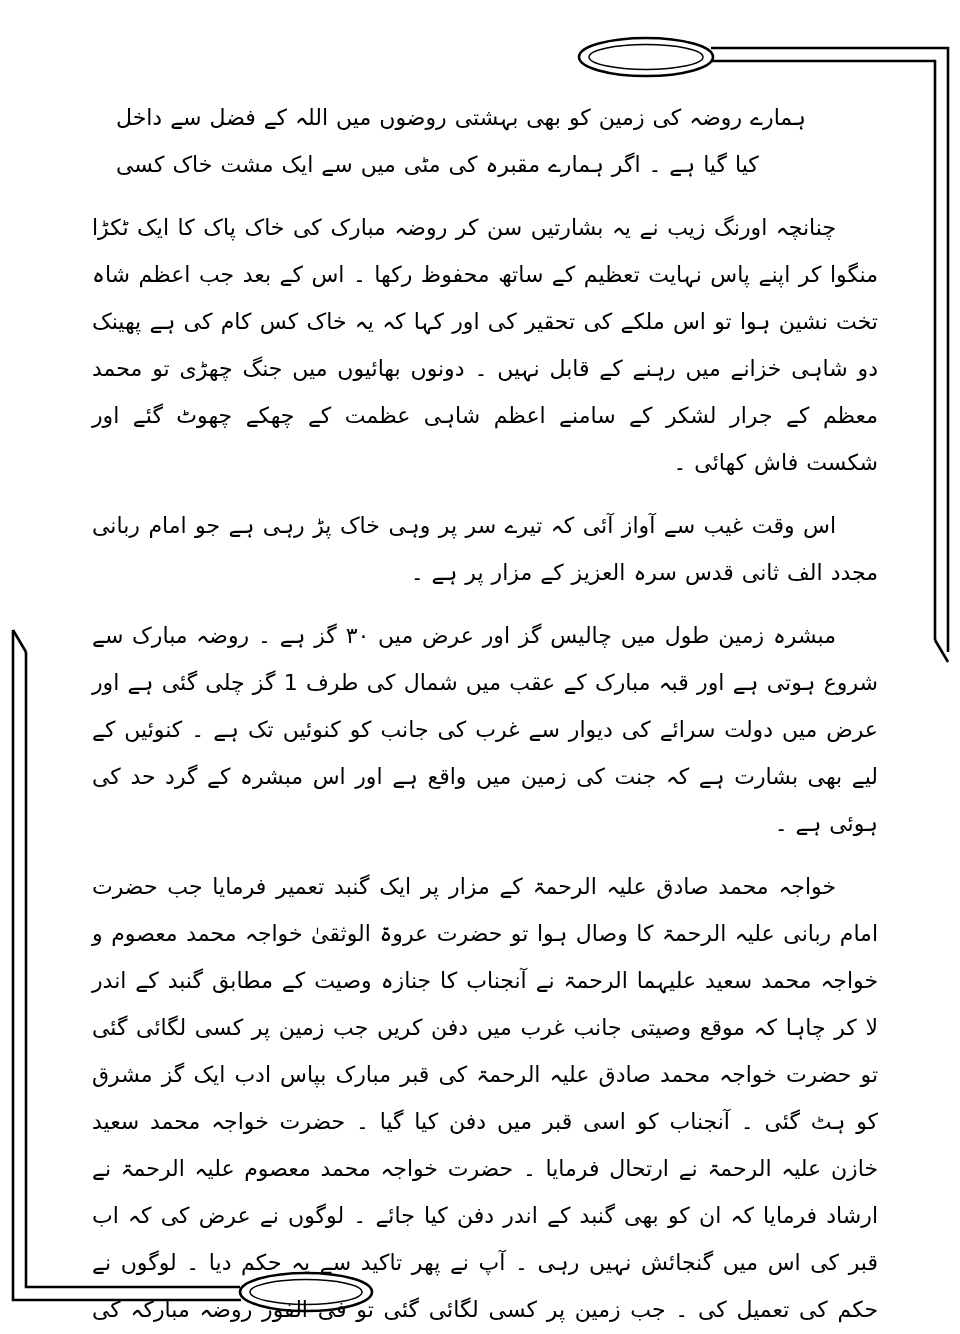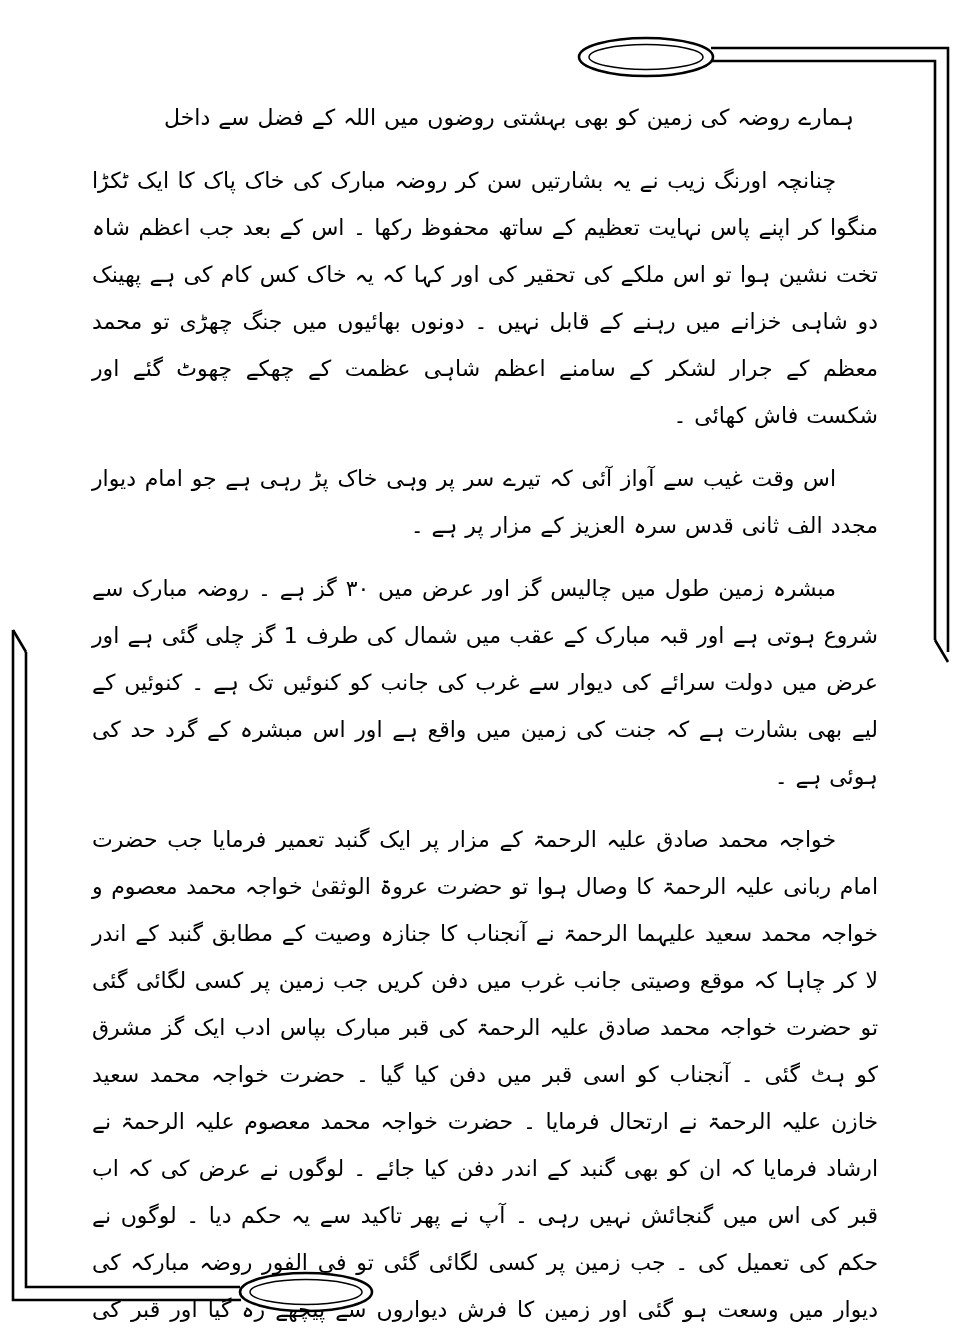--- a/index.html
+++ b/index.html
@@ -40,21 +40,21 @@
     right: 66px;
     left: 76px;
     direction: rtl;
     color: #000000;
     font-size: 22px;
     line-height: 47px;
     text-align: justify;
     word-spacing: 1px;
   }
   .quote-block {
-    text-align: right;
+    text-align: left;
     margin: 0 40px 0 40px;
   }
   .quote-line {
     white-space: normal;
   }
   .para {
     margin: 16px;
     text-indent: 42px;
   }
 </style>
@@ -83,22 +83,23 @@
     <g>
       <ellipse class="ln" cx="306" cy="1292" rx="66" ry="19"></ellipse>
       <ellipse class="ln-thin" cx="306" cy="1292" rx="56" ry="12.5"></ellipse>
     </g>
   </svg>
 
   <div class="text-block">
 
     <div class="quote-block">
       <div class="quote-line">ہمارے روضہ کی زمین کو بھی بہشتی روضوں میں اللہ کے فضل سے داخل</div>
+      <div class="quote-line">کیا گیا ہے ۔ اگر ہمارے مقبرہ کی مٹی میں سے ایک مشت خاک کسی</div>
     </div>
 
     <p class="para">چنانچہ اورنگ زیب نے یہ بشارتیں سن کر روضہ مبارک کی خاک پاک کا ایک ٹکڑا منگوا کر اپنے پاس نہایت تعظیم کے ساتھ محفوظ رکھا ۔ اس کے بعد جب اعظم شاہ تخت نشین ہوا تو اس ملکے کی تحقیر کی اور کہا کہ یہ خاک کس کام کی ہے پھینک دو شاہی خزانے میں رہنے کے قابل نہیں ۔ دونوں بھائیوں میں جنگ چھڑی تو محمد معظم کے جرار لشکر کے سامنے اعظم شاہی عظمت کے چھکے چھوٹ گئے اور شکست فاش کھائی ۔</p>
-    <p class="para">اس وقت غیب سے آواز آئی کہ تیرے سر پر وہی خاک پڑ رہی ہے جو امام دیوار مجدد الف ثانی قدس سرہ العزیز کے مزار پر ہے ۔</p>
+    <p class="para">اس وقت غیب سے آواز آئی کہ تیرے سر پر وہی خاک پڑ رہی ہے جو امام ربانی مجدد الف ثانی قدس سرہ العزیز کے مزار پر ہے ۔</p>
     <p class="para">مبشرہ زمین طول میں چالیس گز اور عرض میں ۳۰ گز ہے ۔ روضہ مبارک سے شروع ہوتی ہے اور قبہ مبارک کے عقب میں شمال کی طرف 1 گز چلی گئی ہے اور عرض میں دولت سرائے کی دیوار سے غرب کی جانب کو کنوئیں تک ہے ۔ کنوئیں کے لیے بھی بشارت ہے کہ جنت کی زمین میں واقع ہے اور اس مبشرہ کے گرد حد کی ہوئی ہے ۔</p>
     <p class="para">خواجہ محمد صادق علیہ الرحمۃ کے مزار پر ایک گنبد تعمیر فرمایا جب حضرت امام ربانی علیہ الرحمۃ کا وصال ہوا تو حضرت عروۃ الوثقیٰ خواجہ محمد معصوم و خواجہ محمد سعید علیہما الرحمۃ نے آنجناب کا جنازہ وصیت کے مطابق گنبد کے اندر لا کر چاہا کہ موقع وصیتی جانب غرب میں دفن کریں جب زمین پر کسی لگائی گئی تو حضرت خواجہ محمد صادق علیہ الرحمۃ کی قبر مبارک بپاس ادب ایک گز مشرق کو ہٹ گئی ۔ آنجناب کو اسی قبر میں دفن کیا گیا ۔ حضرت خواجہ محمد سعید خازن علیہ الرحمۃ نے ارتحال فرمایا ۔ حضرت خواجہ محمد معصوم علیہ الرحمۃ نے ارشاد فرمایا کہ ان کو بھی گنبد کے اندر دفن کیا جائے ۔ لوگوں نے عرض کی کہ اب قبر کی اس میں گنجائش نہیں رہی ۔ آپ نے پھر تاکید سے یہ حکم دیا ۔ لوگوں نے حکم کی تعمیل کی ۔ جب زمین پر کسی لگائی گئی تو فی الفور روضہ مبارکہ کی دیوار میں وسعت ہو گئی اور زمین کا فرش دیواروں سے پیچھے رہ گیا اور قبر کی جگہ نکل آئی ۔ اس وقت حضرت قیوم اول امام ربانی قدس سرہ العزیز کے روضہ مطہرہ میں حضرت خاتم الرسل علیہ و آلہ الصلوٰۃ والسلام کی سنت کے</p>
 
   </div>
 
 </div>
 
 </body></html>

